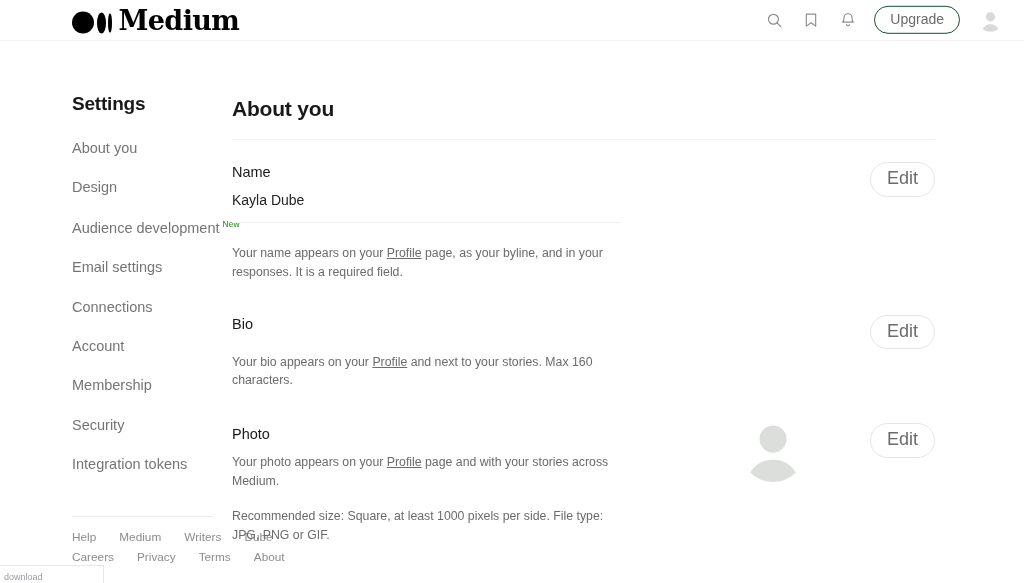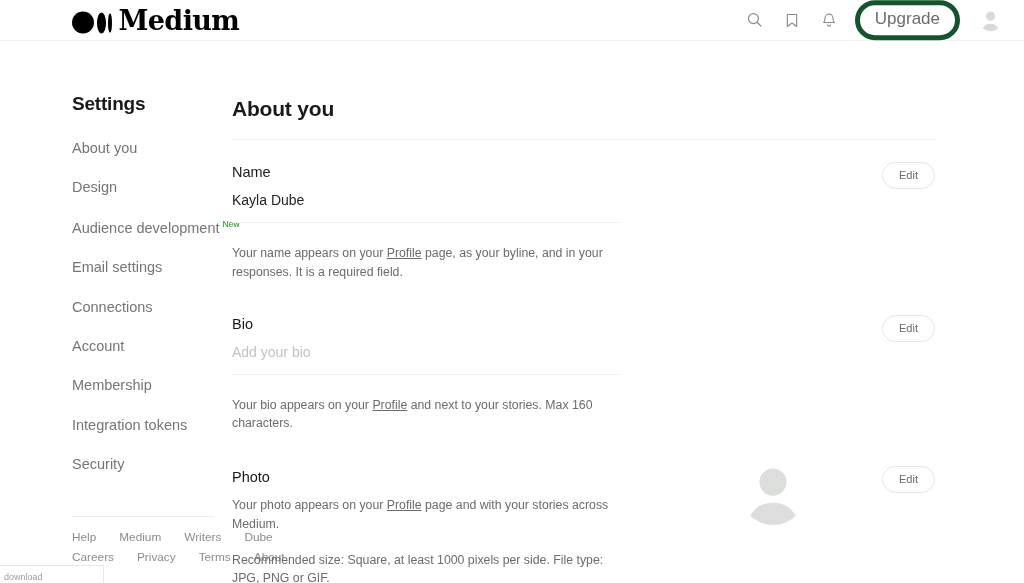--- a/index.html
+++ b/index.html
@@ -56,24 +56,24 @@
     align-items: center;
     gap: 15px;
   }
   .icon-btn {
     width: 22px; height: 22px;
     display: flex; align-items: center; justify-content: center;
     color: #8c8c8c;
     cursor: pointer;
   }
   .upgrade-btn {
-    border: 5px solid #14532d;
+    border: 1px solid #14532d;
     border-radius: 99px;
     padding: 5px 15px 6px;
-    font-size: 17px;
+    font-size: 14px;
     color: #6b6b6b;
     background: #fff;
     cursor: pointer;
     line-height: 1.1;
     font-family: "Liberation Sans", sans-serif;
   }
   .avatar-header {
     width: 23px; height: 23px;
     border-radius: 50%;
     overflow: hidden;
@@ -169,21 +169,21 @@
   }
   .help-text.tight { margin-top: 9px; }
   .inline-link { color: #6b6b6b; text-decoration: underline; cursor: pointer; }
 
   .edit-btn {
     position: absolute;
     right: 0;
     border: 1px solid #e6e6e6;
     border-radius: 99px;
     padding: 6px 16px 7px;
-    font-size: 11px;
+    font-size: 18px;
     color: #6b6b6b;
     background: #fff;
     cursor: pointer;
     line-height: 1.1;
     font-family: "Liberation Sans", sans-serif;
   }
 
   .photo-avatar {
     position: absolute;
     right: 129px;
@@ -286,24 +286,24 @@
     <a class="nav-item">
       <span>Connections</span>
     </a>
     <a class="nav-item">
       <span>Account</span>
     </a>
     <a class="nav-item">
       <span>Membership</span>
     </a>
     <a class="nav-item">
+      <span>Security</span>
+    </a>
+    <a class="nav-item">
       <span>Integration tokens</span>
-    </a>
-    <a class="nav-item">
-      <span>Security</span>
     </a>
 
     <div class="footer-divider"></div>
 
     <div class="footer-links">
       <div class="footer-row">
         <a class="footer-link">Help</a>
         <a class="footer-link">Medium</a>
         <a class="footer-link">Writers</a>
         <a class="footer-link">Dube</a>
@@ -327,21 +327,20 @@
       <div class="section-head">Name</div>
       <div class="field-value">Kayla Dube</div>
       <div class="help-text">
         <span>Your name appears on your </span><a class="inline-link">Profile</a><span> page, as your byline, and in your responses. It is a required field.</span>
       </div>
     </div>
 
     <div class="section" style="padding-top:34px;">
       <button class="edit-btn" style="top:33px;">Edit</button>
       <div class="section-head">Bio</div>
-      <div class="field-value placeholder">Add your bio</div>
       <div class="help-text">
         <span>Your bio appears on your </span><a class="inline-link">Profile</a><span> and next to your stories. Max 160 characters.</span>
       </div>
     </div>
 
     <div class="section" style="padding-top:36px;">
       <button class="edit-btn" style="top:33px;">Edit</button>
 
       <div class="photo-avatar">
         <svg width="66" height="66" viewBox="0 0 40 40">

